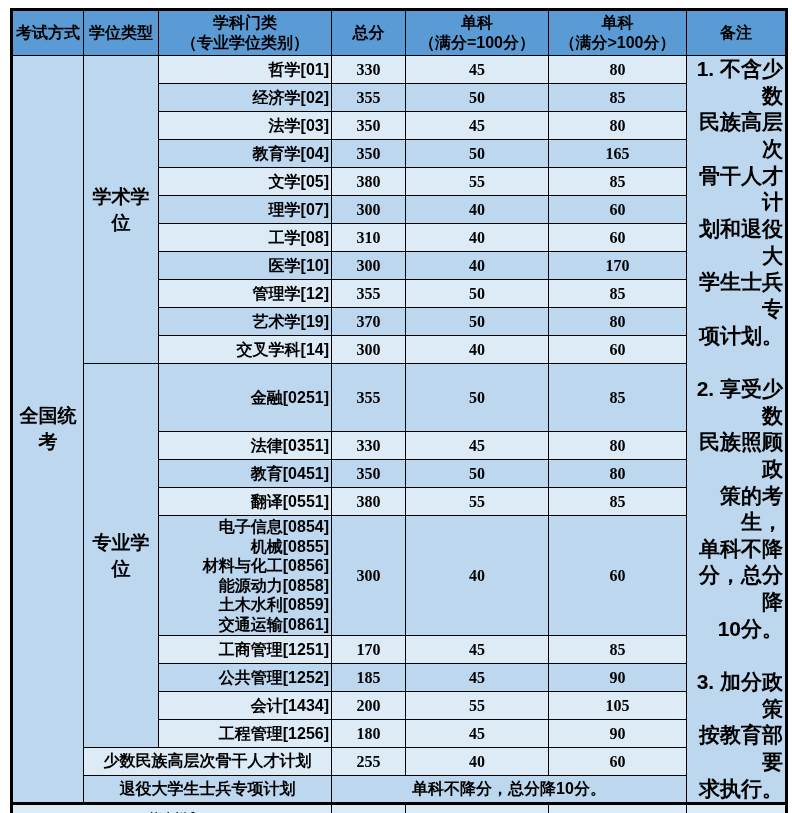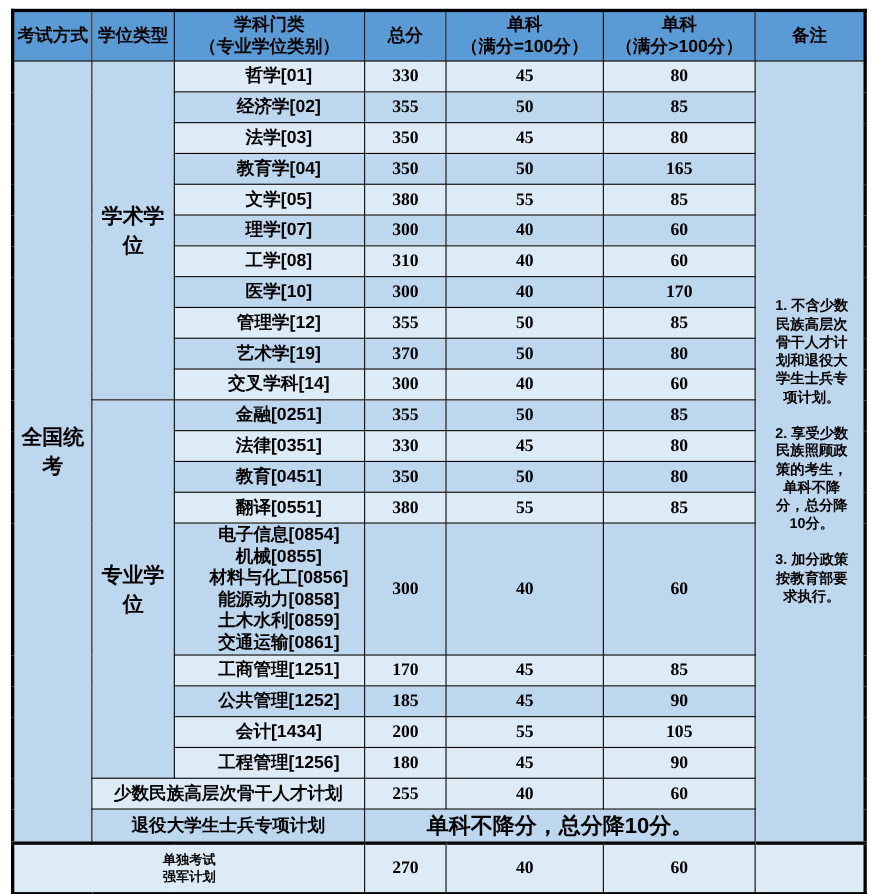--- a/index.html
+++ b/index.html
@@ -40,41 +40,41 @@
     line-height:1.25;
     white-space:pre-line;
   }
   tr.r{height:28px;}
   tr.tall{height:118px;}
   tr.last{height:46px;}
   td.light{background:var(--band-light);}
   td.dark{background:var(--band-dark);}
   td.side{background:var(--band-dark);font-size:19px;}
   td.subject{
-    text-align:center;
+    text-align:right;
     padding-left:19px;
     font-size:16px;
     white-space:pre-line;
     line-height:19.5px;
   }
   td.num{
     font-family:"Liberation Serif","DejaVu Serif",serif;
     font-size:16px;
   }
   td.remarks{
     background:var(--band-dark);
-    text-align:center;
-    font-size:13px;
+    text-align:right;
+    font-size:21px;
     line-height:1.27;
     white-space:pre-line;
     padding:0 2px 0 6px;
     vertical-align:middle;
   }
   td.plan-label{font-size:16px;margin-left:16px;}
-  td.note-cell{font-size:20px;}
+  td.note-cell{font-size:16px;}
   td.sep-label{font-size:12px;white-space:pre-line;line-height:1.3;}
   tr.thick-top td{border-top:3px solid var(--border-color);}
 </style>
 </head>
 <body>
 
 <div class="wrap">
   <table>
     <colgroup>
       <col style="width:72px">

